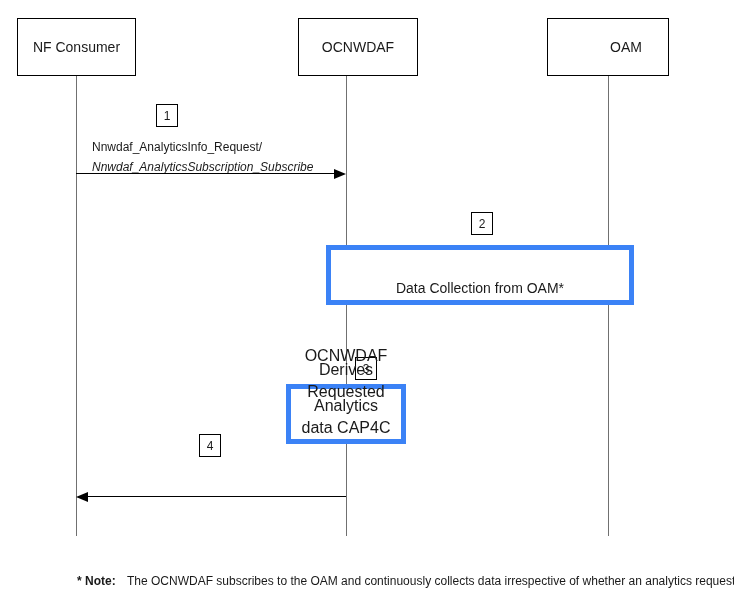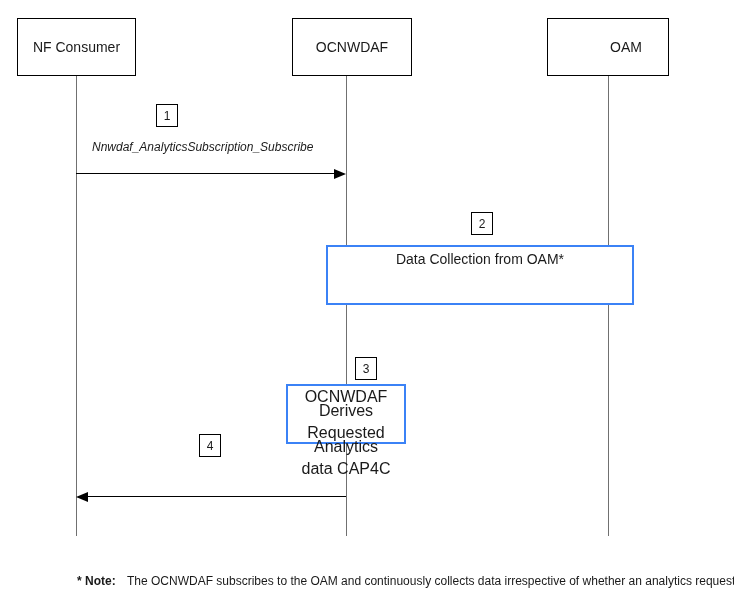--- a/index.html
+++ b/index.html
@@ -61,26 +61,26 @@
   }
   .arrowhead-left {
     position: absolute;
     width: 0; height: 0;
     border-right: 12px solid #000000;
     border-top: 5px solid transparent;
     border-bottom: 5px solid transparent;
   }
   .process-box {
     position: absolute;
-    border: 2px solid #3b82f6;
+    border: 5px solid #3b82f6;
     background: #ffffff;
     display: flex;
     flex-direction: column;
     align-items: center;
-    justify-content: flex-start;
+    justify-content: flex-end;
     text-align: center;
     color: #1a1a1a;
   }
   .process-box.large { font-size: 14px; }
   .process-box.small { font-size: 16px; line-height: 14px; }
   .footnote {
     position: absolute;
     left: 57px;
     top: 557px;
     width: 672px;
@@ -91,35 +91,36 @@
   .footnote b { font-weight: bold; }
 </style>
 </head>
 <body>
 
 <div class="canvas">
 
   <div class="actor-box" style="left:1px; top:2px; width:119px; height:58px;">
     <span>NF Consumer</span>
   </div>
-  <div class="actor-box" style="left:276px; top:2px; width:120px; height:58px;">
+  <div class="actor-box" style="left:282px; top:2px; width:120px; height:58px;">
     <span>OCNWDAF</span>
   </div>
   <div class="actor-box" style="left:531px; top:2px; width:122px; height:58px;padding-left:36px;">
     <span>OAM</span>
   </div>
 
   <div class="lifeline" style="left:60px; top:60px; height:460px;"></div>
   <div class="lifeline" style="left:330px; top:60px; height:460px;"></div>
   <div class="lifeline" style="left:592px; top:60px; height:460px;"></div>
 
   <div class="num-box" style="left:140px; top:88px;">
     <span>1</span>
   </div>
   <div class="msg-label" style="left:72px; top:119px;">
+    <div style="position:static;">Nnwdaf_AnalyticsInfo_Request/</div>
     <div style="position:static;font-style:italic;">Nnwdaf_AnalyticsSubscription_Subscribe</div>
   </div>
   <div class="msg-line" style="left:60px; top:157px; width:259px;"></div>
   <div class="arrowhead-right" style="left:318px; top:153px;"></div>
 
   <div class="num-box" style="left:455px; top:196px;">
     <span>2</span>
   </div>
   <div class="process-box large" style="left:310px; top:229px; width:308px; height:60px;">
     <div>Data Collection from OAM*</div>

